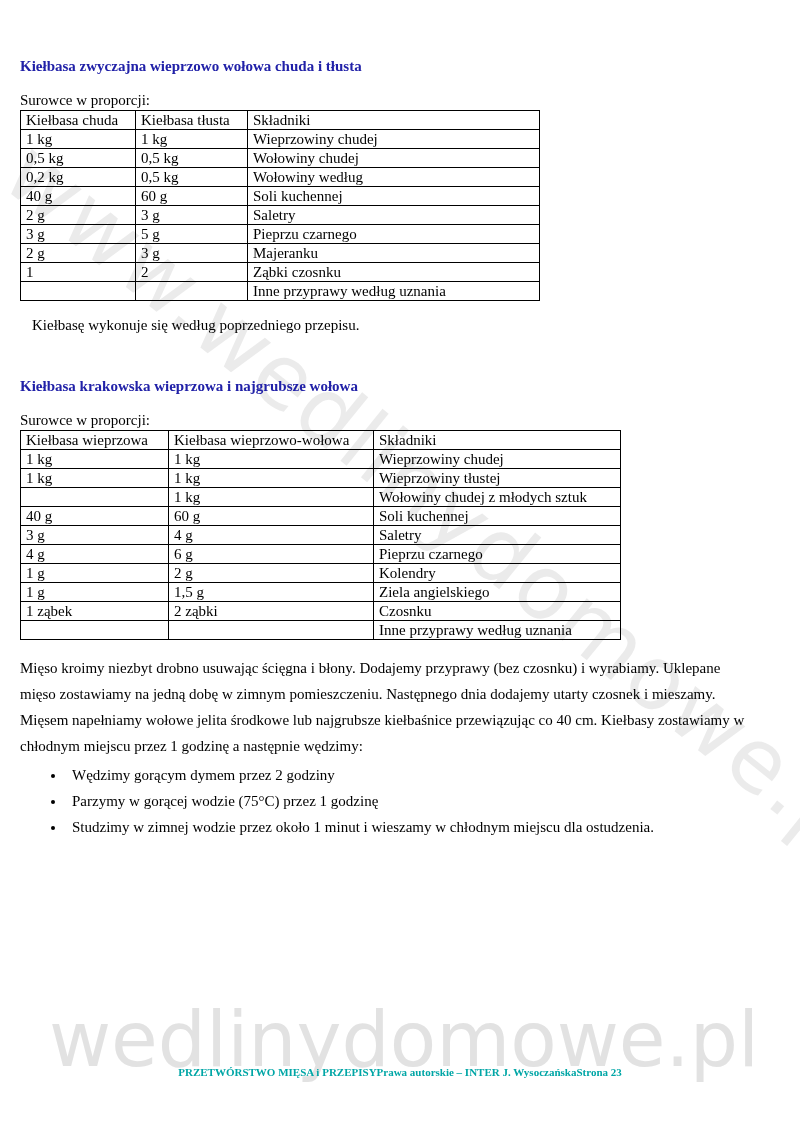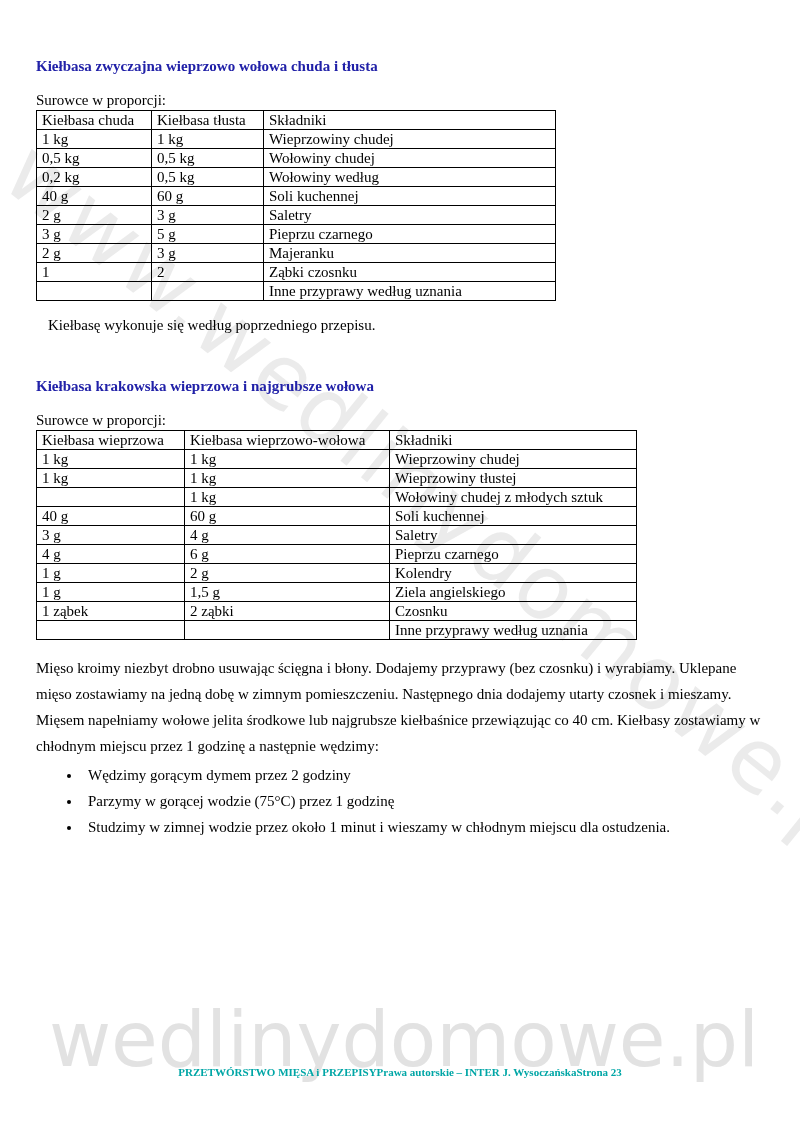--- a/index.html
+++ b/index.html
@@ -9,21 +9,21 @@
     height: 1133px;
     background: #ffffff;
     font-family: "Liberation Serif", serif;
     font-size: 15px;
     color: #000000;
     position: relative;
     overflow: hidden;
   }
   .page-content {
     position: absolute;
-    left: 36px;
+    left: 20px;
     top: 0;
     width: 728px;
     z-index: 2;
   }
   .section-title {
     color: #2121a8;
     font-weight: bold;
     font-size: 15px;
     margin: 0;
   }

